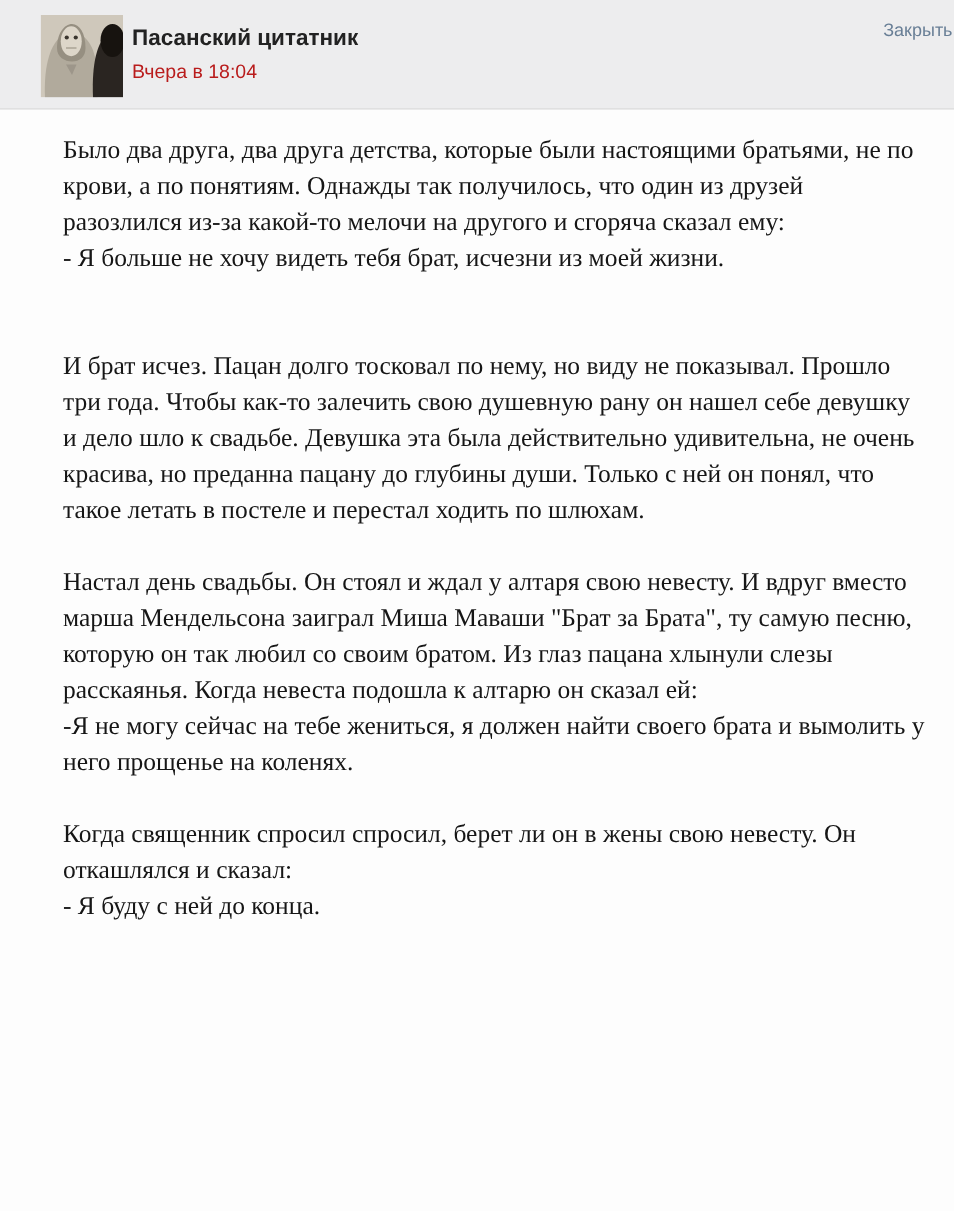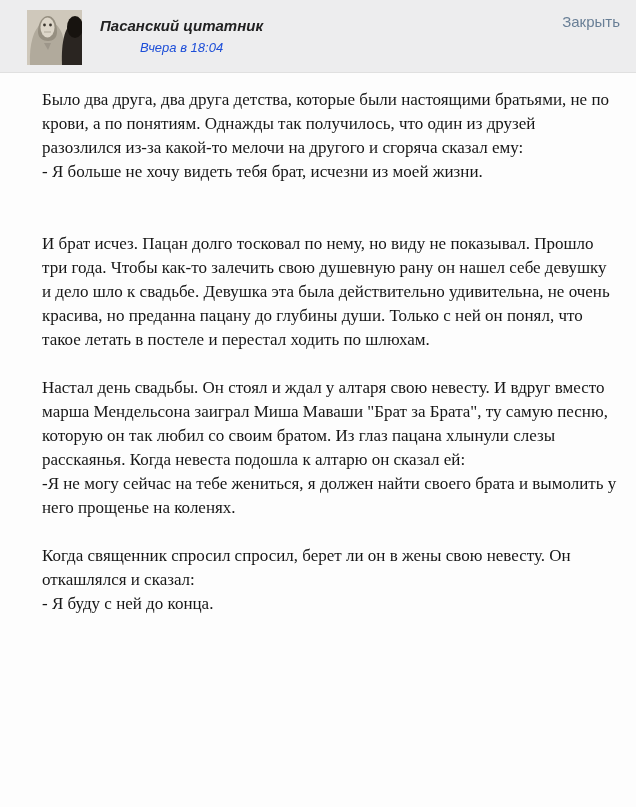--- a/index.html
+++ b/index.html
@@ -28,43 +28,41 @@
     left: 27px;
     top: 10px;
     width: 55px;
     height: 55px;
     overflow: hidden;
     cursor: pointer;
   }
   .avatar svg { display: block; }
   .header-text {
     position: absolute;
-    left: 100px;
+    left: 88px;
     top: 16px;
-    font-style: italic;
   }
   .community-name {
     font-size: 15px;
     font-weight: bold;
     color: #222222;
     line-height: 19px;
     cursor: pointer;
   }
   .timestamp {
     font-size: 13px;
-    color: #1d4ed8;
+    color: #b91c1c;
     line-height: 17px;
     margin-top: 4px;
-    text-align: center;
   }
   .close-link {
     position: absolute;
-    right: 16px;
+    right: 1px;
     top: 13px;
-    font-size: 15px;
+    font-size: 12px;
     color: #697f96;
     text-decoration: none;
     cursor: pointer;
   }
   
   .post-body {
     background: #fdfdfd;
     padding: 15px 18px 0 42px;
   }
   .post-text {

